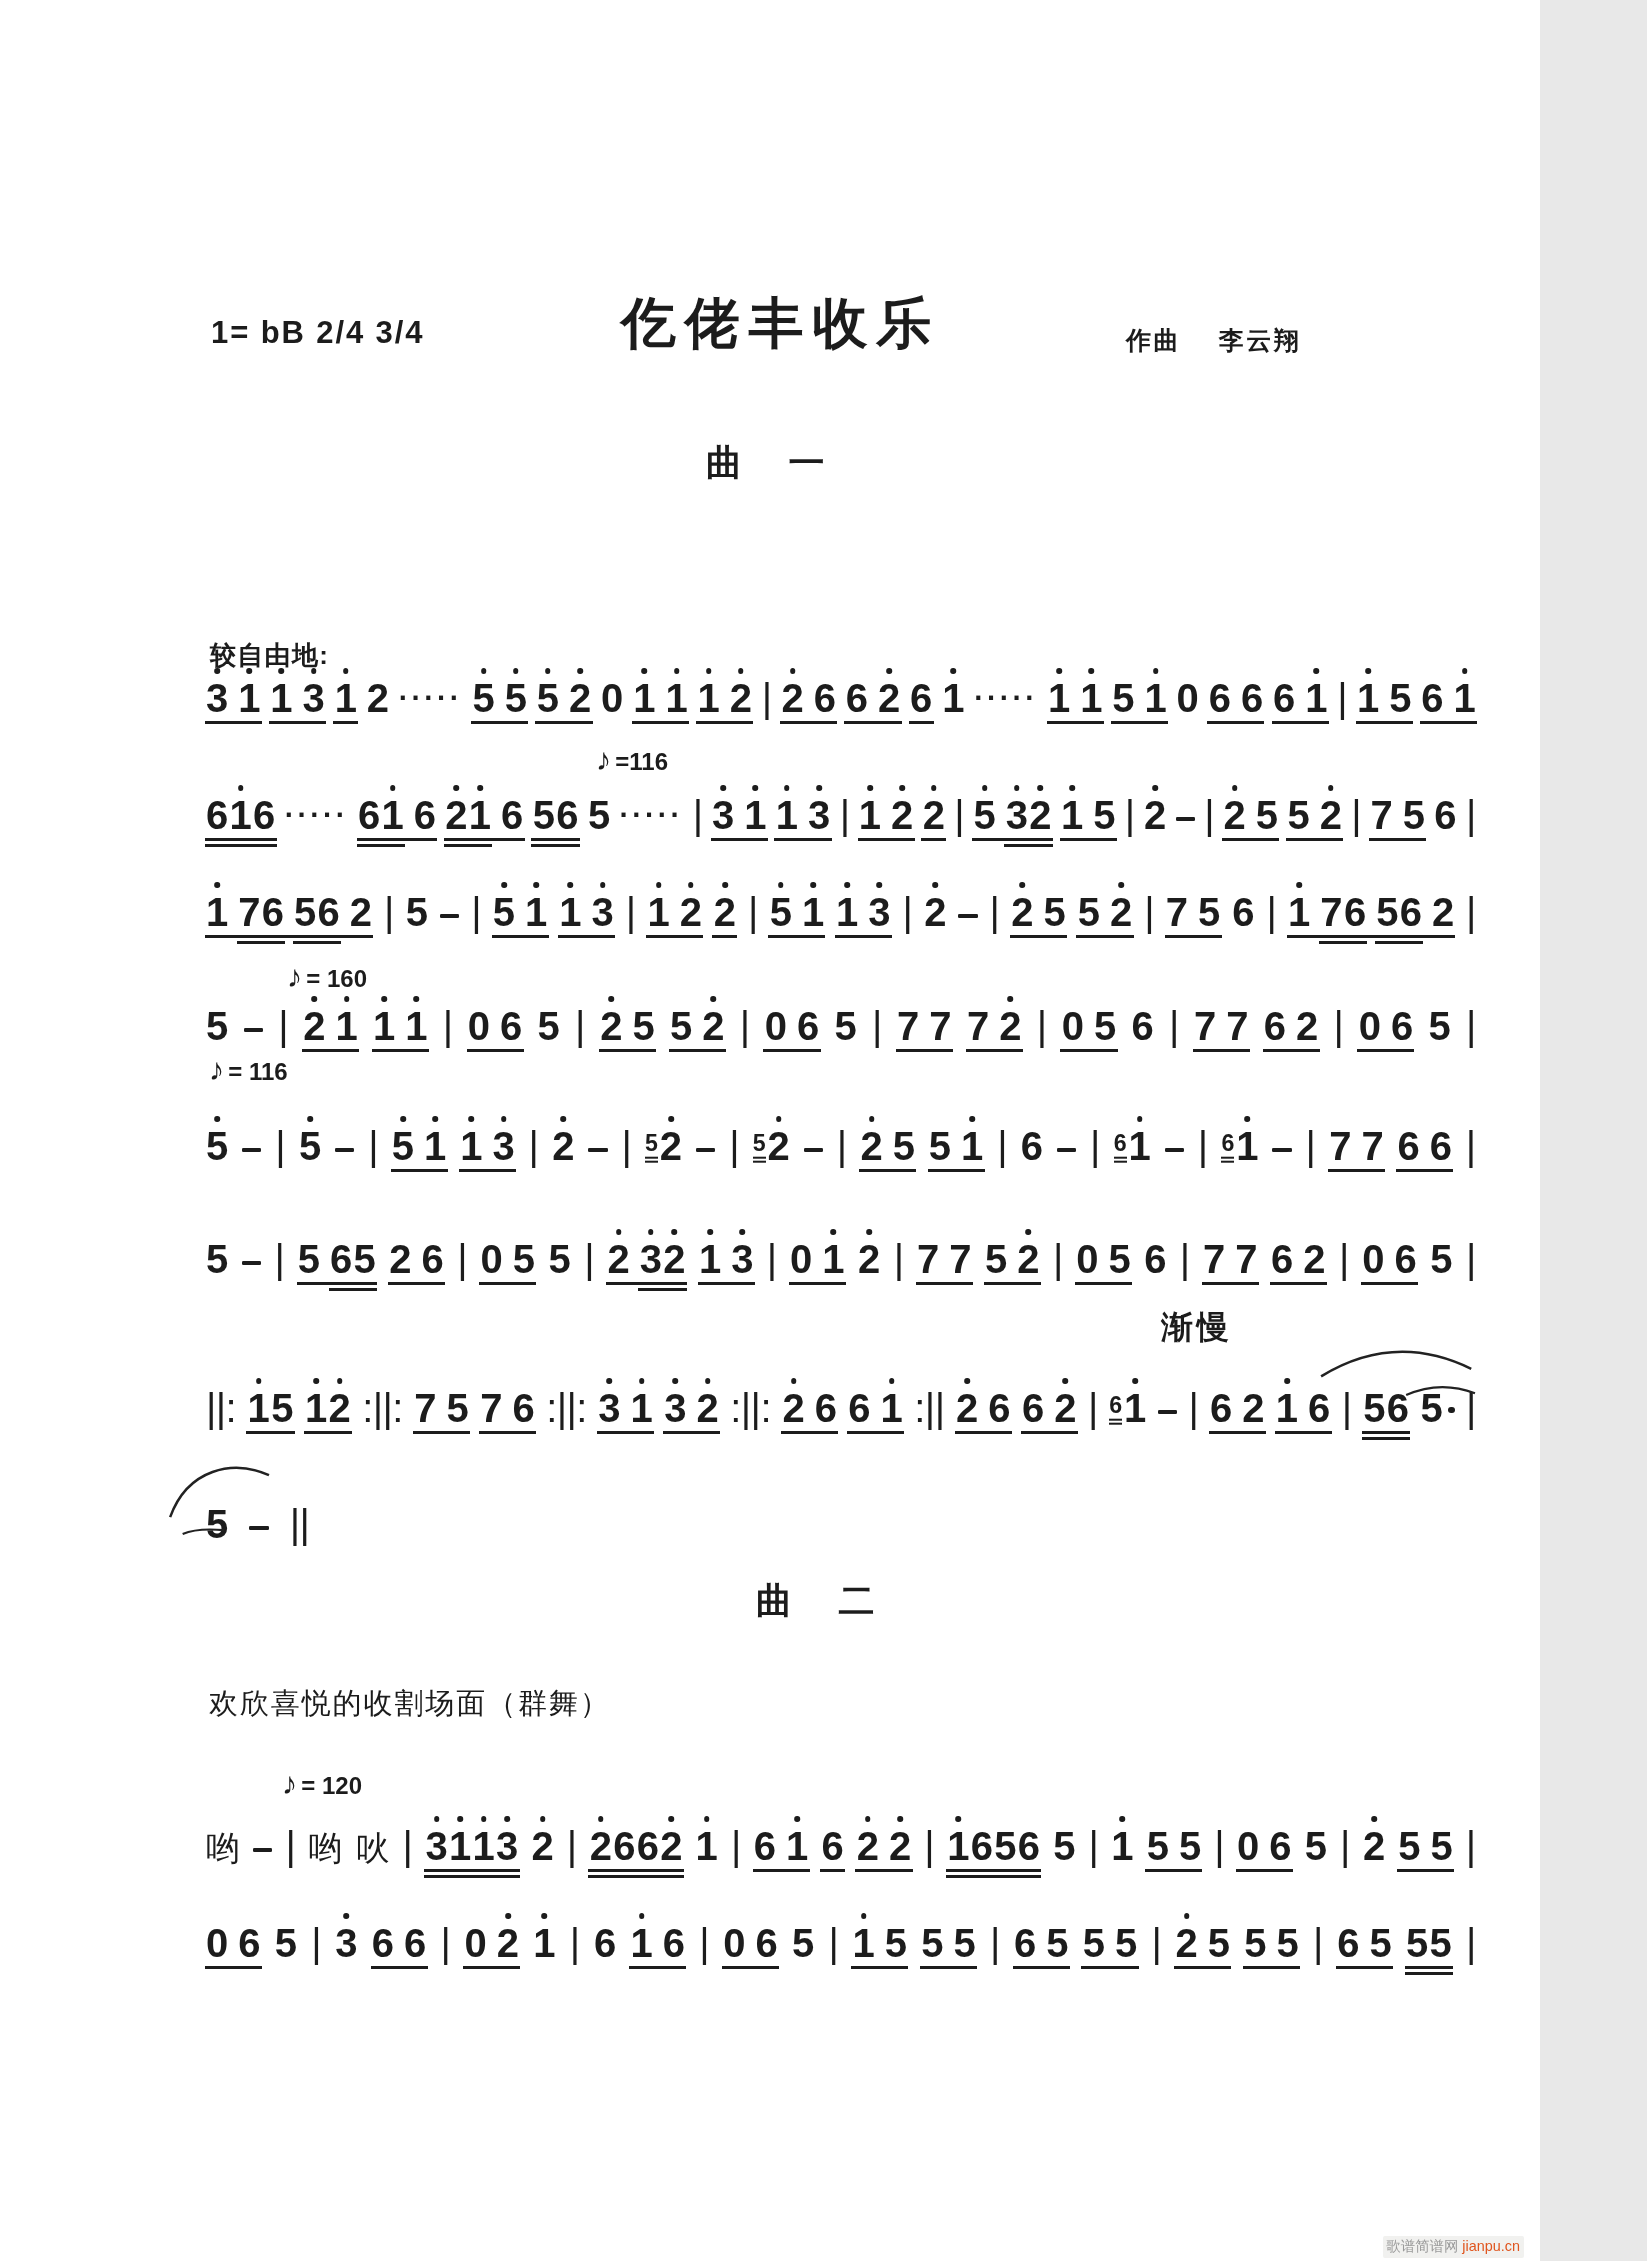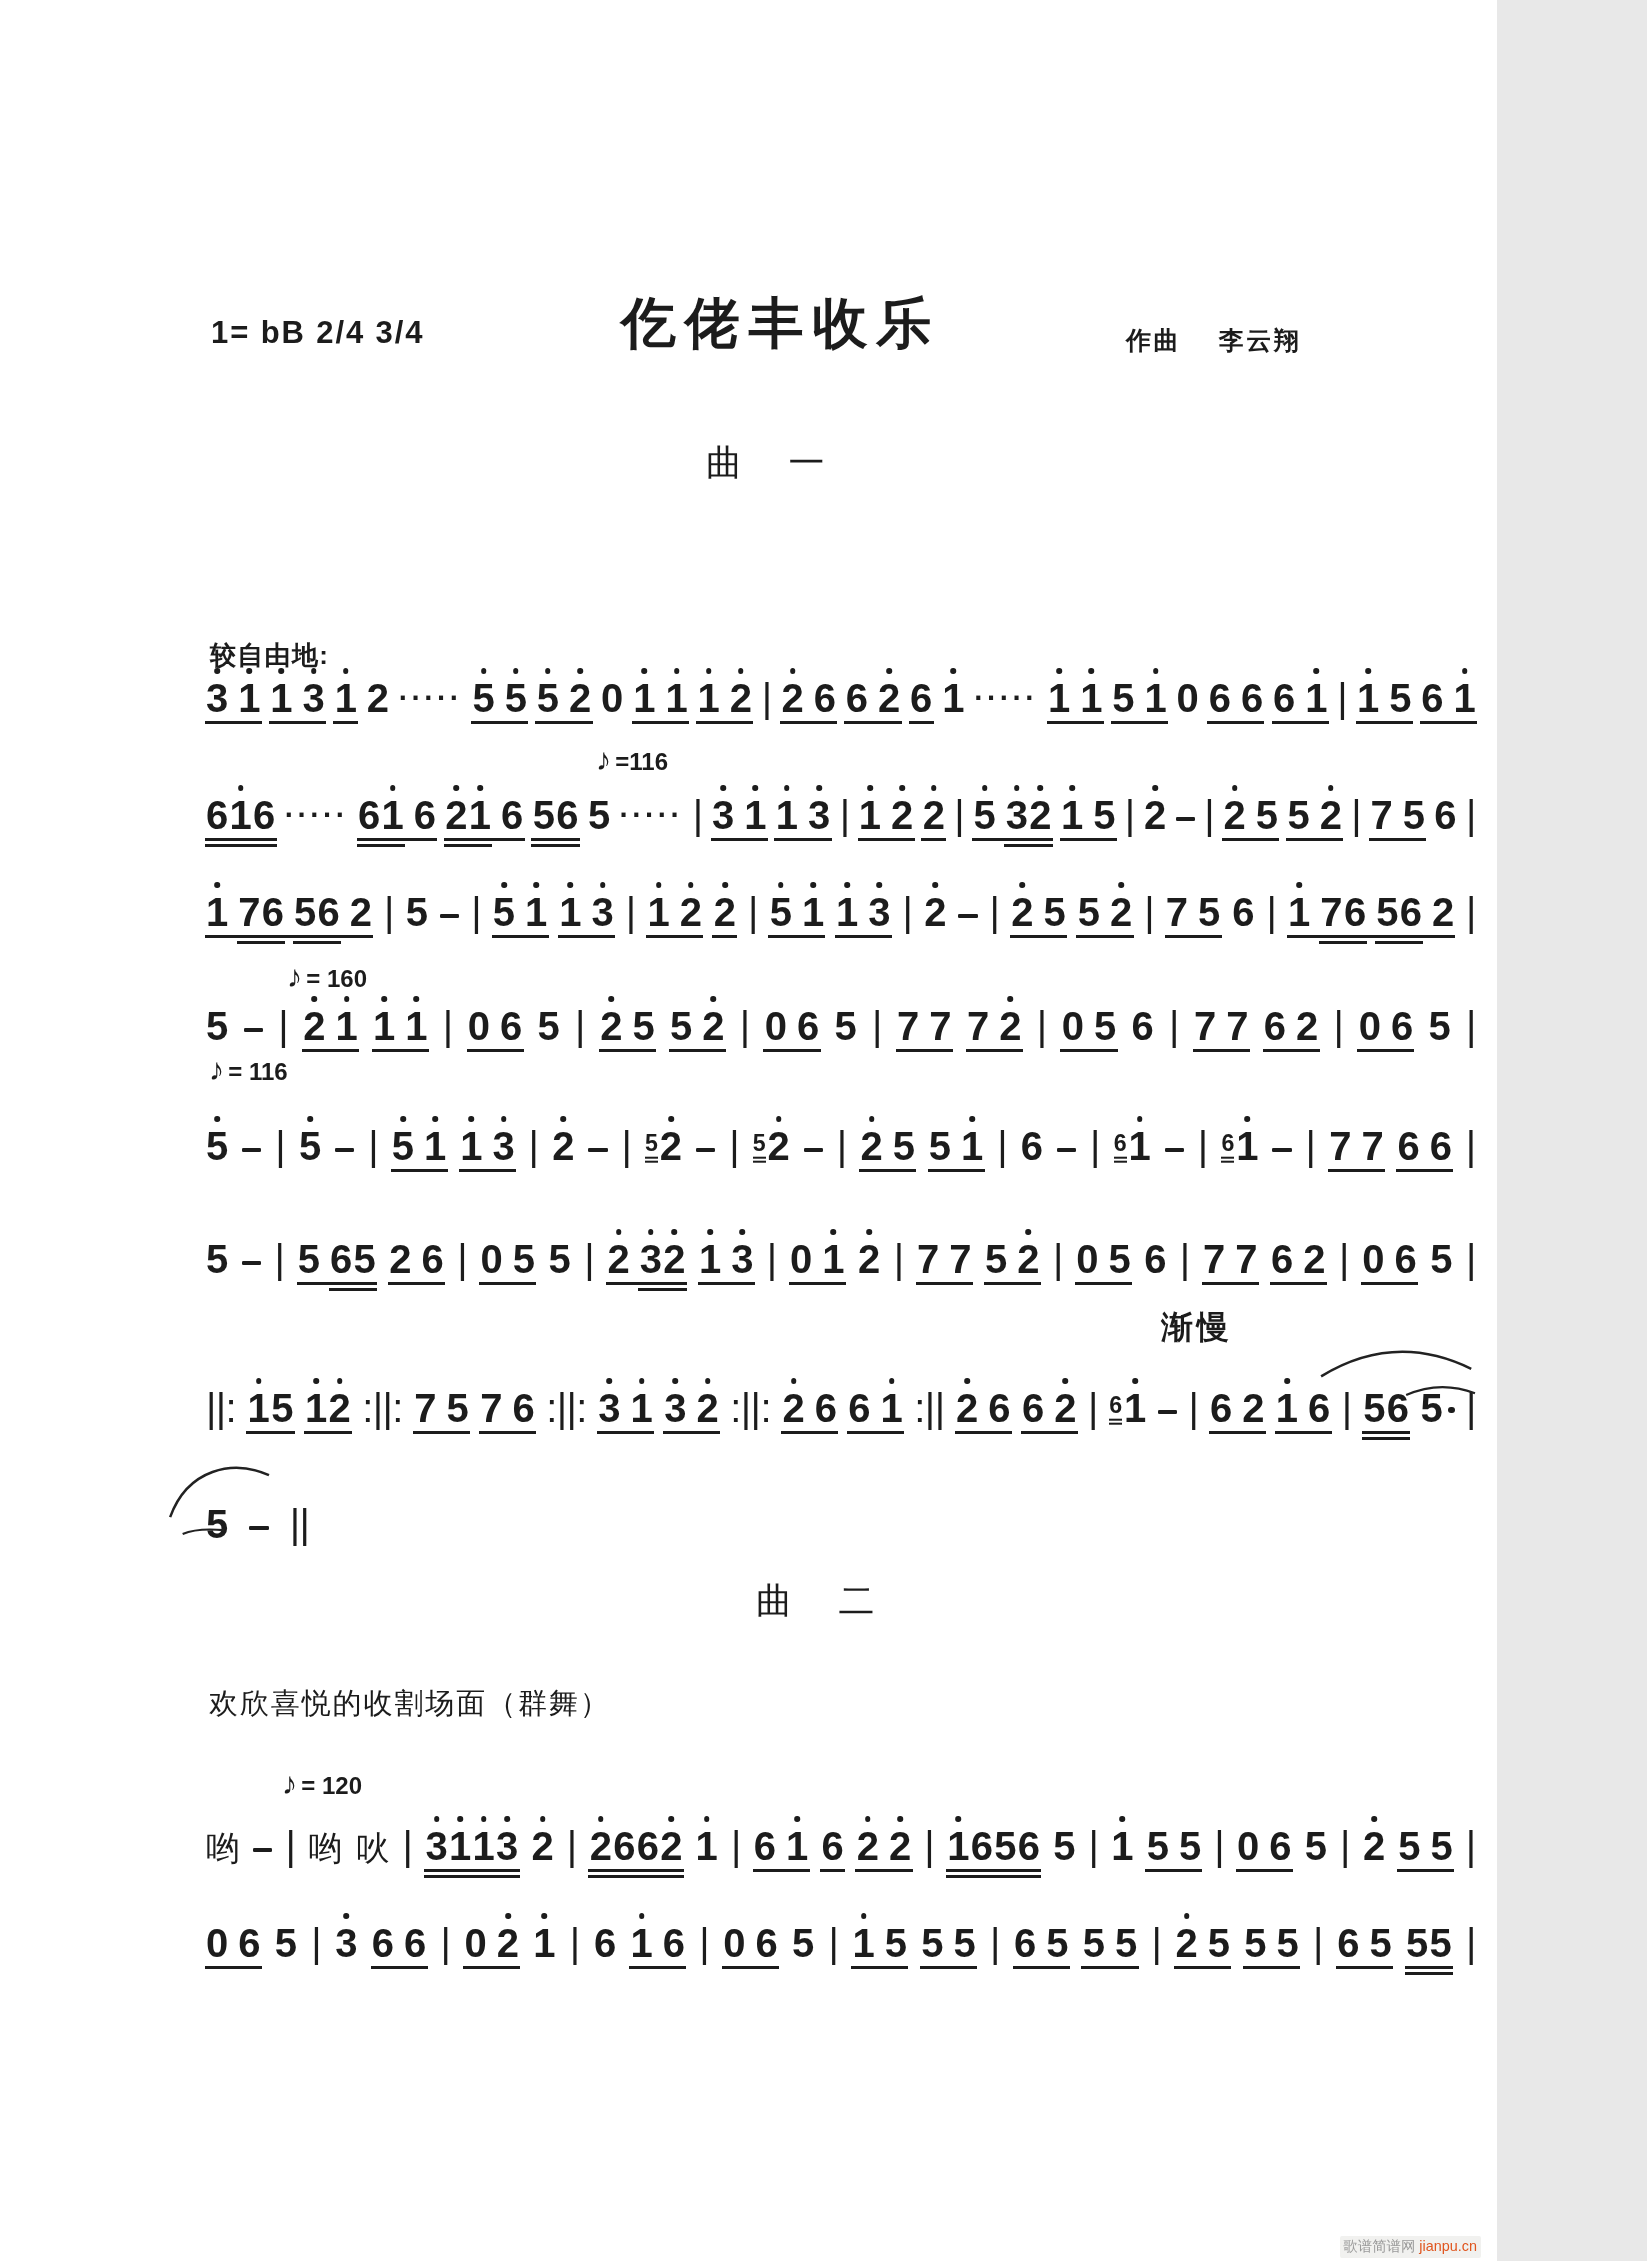--- a/index.html
+++ b/index.html
@@ -3,26 +3,27 @@
 <meta charset="utf-8">
 <style>
   html,body{margin:0;padding:0;background:#e8e8e8;}
   .page{
     position:relative;
     width:1497px;height:2261px;
     background:#ffffff;
     font-family:"Liberation Sans","DejaVu Sans",sans-serif;
     color:#1c1c1c;
     overflow:hidden;
+    padding-left:43px;
   }
   
   .keysig{position:absolute;left:211px;top:315px;font-size:31px;font-weight:700;letter-spacing:1.9px;}
   .title{position:absolute;left:621px;top:287px;font-size:55px;font-weight:700;letter-spacing:8.8px;}
   .composer{position:absolute;left:1126px;top:324px;font-size:25px;font-weight:600;letter-spacing:2.5px;}
-  .h-qu{position:absolute;font-size:36px;font-weight:400;word-spacing:29px;letter-spacing:3.8px;}
+  .h-qu{position:absolute;font-size:36px;font-weight:700;word-spacing:29px;letter-spacing:3.8px;}
   .qu1{left:706px;top:439px;}
   .qu2{left:756px;top:1577px;}
   .intro1{position:absolute;left:245px;top:551px;font-size:29px;letter-spacing:2.5px;font-weight:500;}
   .intro2{position:absolute;left:209px;top:1684px;font-size:29px;letter-spacing:1.9px;font-weight:500;}
   .freely{position:absolute;left:210px;top:638px;font-size:26px;font-weight:700;letter-spacing:1.3px;}
   .rit{position:absolute;left:1161px;top:1306px;font-size:32px;font-weight:600;letter-spacing:3.8px;}
   .tempo{position:absolute;font-size:24px;font-weight:700;white-space:nowrap;}
   .tempo .tg{font-size:31px;font-weight:400;margin-right:3.8px;}
   .tempo1{left:596px;top:742px;}
   .tempo2{left:287px;top:959px;}

